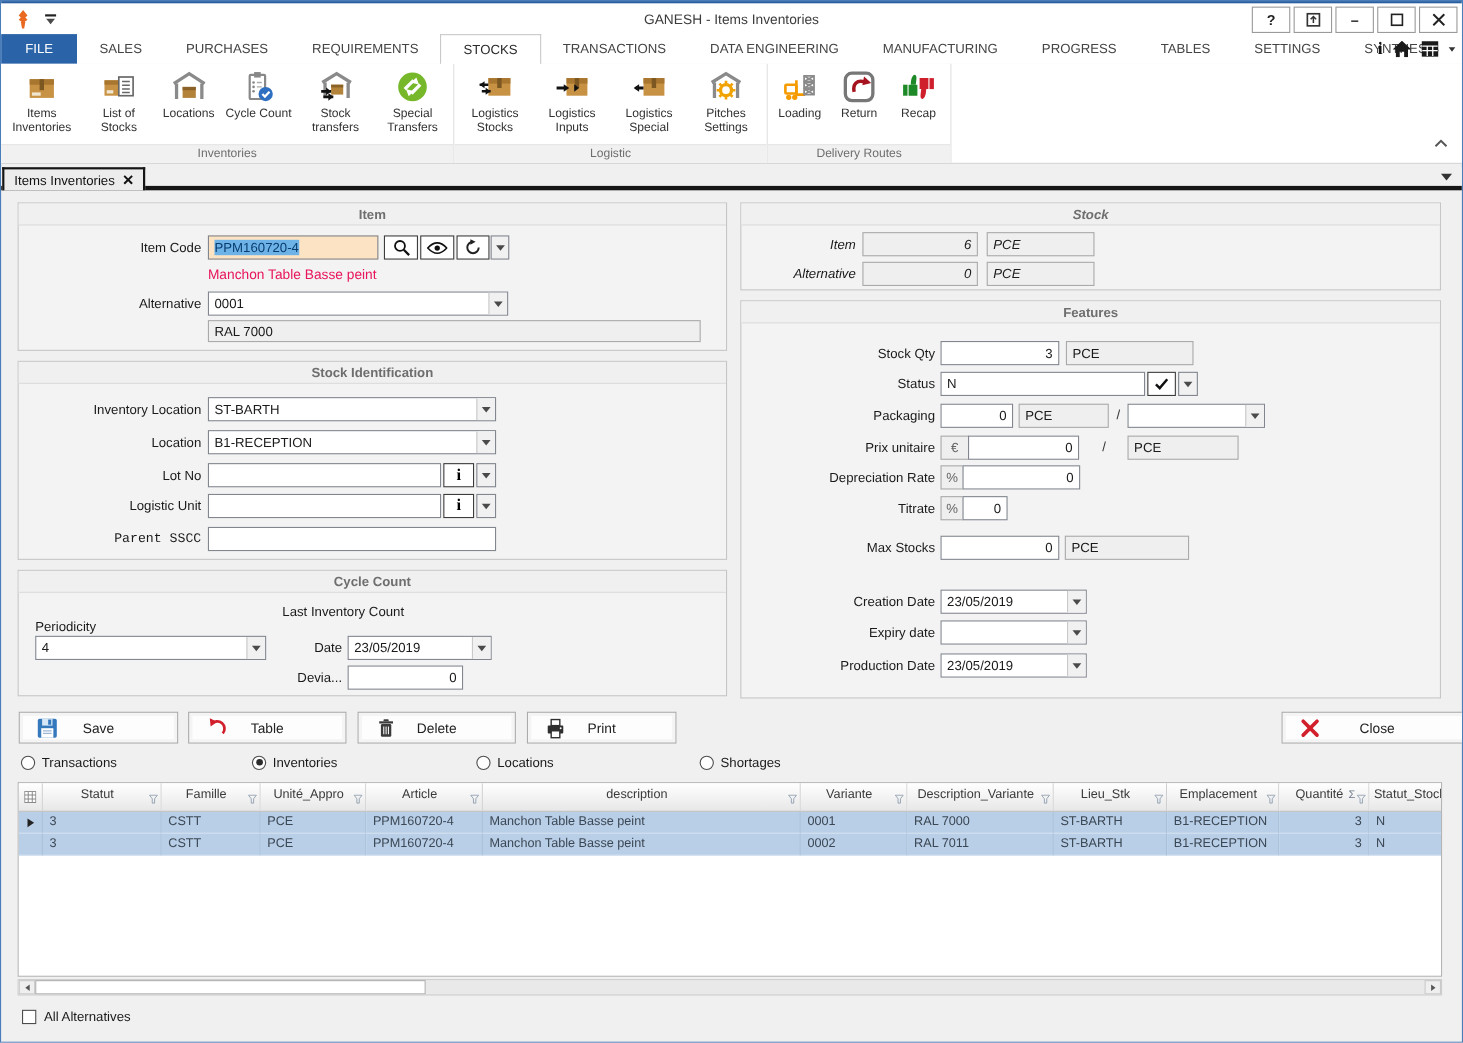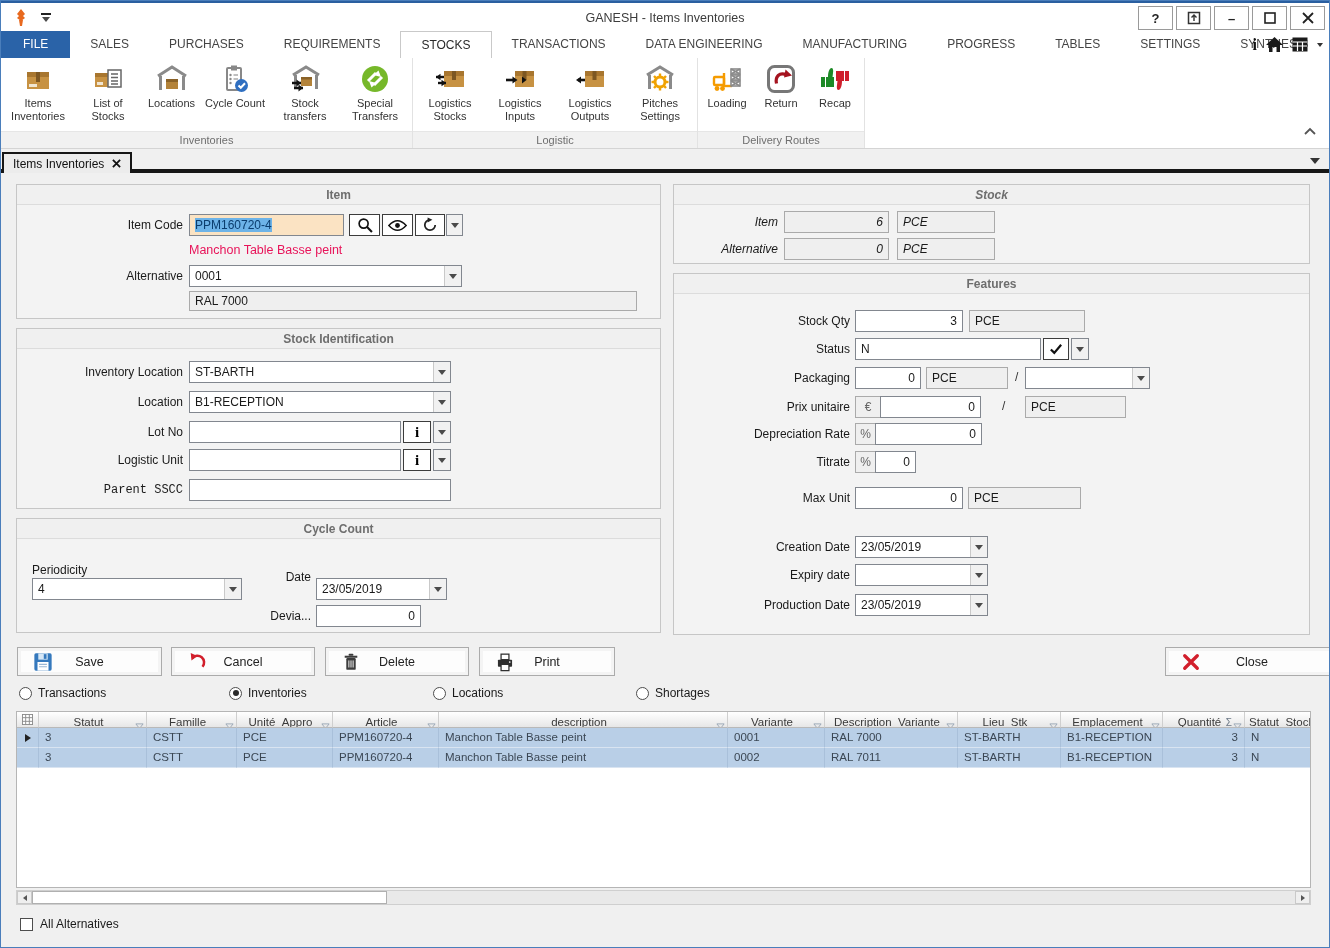--- a/index.html
+++ b/index.html
@@ -63,21 +63,21 @@
   
   .radio-row { position:absolute; top:685px; left:0; right:0; height:16px; }
   .radio { position:absolute; display:flex; align-items:center; gap:6px; font-size:12px; color:#1a1a1a; }
   .rdot { width:13px; height:13px; border:1px solid #4d4d4d; border-radius:50%; background:#fff; display:flex; align-items:center; justify-content:center; }
   .rdot .in { width:6px; height:6px; border-radius:50%; background:#2b2b2b; }
   .chk { width:13px; height:13px; border:1px solid #4d4d4d; background:#fff; }
 
   
   .grid { position:absolute; left:15px; top:710px; width:1295px; height:177px; border:1px solid #b5b5b5; background:#fff; overflow:hidden; }
   .g-row { display:flex; }
-  .g-h { height:16px; }
+  .g-h { height:26px; }
   .g-h .cell { background:linear-gradient(#ffffff,#e7e7e7); border-right:1px solid #cfcfcf; border-bottom:1px solid #b9b9b9; color:#3a3a3a; font-size:11.5px; line-height:21px; text-align:center; position:relative; padding:0 12px 0 4px; white-space:nowrap; overflow:hidden; }
   .g-d { height:20px; }
   .g-d .cell { background:#b9cfe7; border-right:1px solid #a9c0da; border-bottom:1px solid #d9e4f1; color:#3b4754; font-size:11.5px; line-height:19px; padding:0 6px; white-space:nowrap; overflow:hidden; }
   .cell.right { text-align:right; }
   .funnel { position:absolute; right:2px; top:6px; }
   .c0{width:22px; flex:none; padding:0 !important;} .c1{width:108px;flex:none;} .c2{width:90px;flex:none;} .c3{width:96px;flex:none;}
   .c4{width:106px;flex:none;} .c5{width:289px;flex:none;} .c6{width:97px;flex:none;} .c7{width:133px;flex:none;}
   .c8{width:103px;flex:none;} .c9{width:102px;flex:none;} .c10{width:82px;flex:none;} .c11{width:67px;flex:none; border-right:none !important;}
   .rowmark { display:flex; align-items:center; justify-content:center; }
   .tri-r { width:0;height:0;border-top:4px solid transparent;border-bottom:4px solid transparent;border-left:6px solid #222; }
@@ -259,21 +259,21 @@
             <span>Logistics Inputs</span>
           </div>
           <div class="rbtn">
             <svg class="ric" viewBox="0 0 32 32">
                 <rect x="11" y="8" width="19" height="16" fill="#c79243"></rect>
                 <rect x="11" y="8" width="19" height="5" fill="#a8762f"></rect>
                 <rect x="18.5" y="8" width="4" height="9" fill="#7d5722"></rect>
                 <path d="M4 17 H11" stroke="#111" stroke-width="2.6"></path>
                 <path d="M2 17 L7 13.6 V20.4 Z" fill="#111"></path>
               </svg>
-            <span>Logistics Outputs</span>
+            <span>Logistics Special</span>
           </div>
           <div class="rbtn">
             <svg class="ric" viewBox="0 0 32 32">
                 <path d="M3 12 L16 4 L29 12" fill="none" stroke="#8a8a8a" stroke-width="3"></path>
                 <path d="M5.5 12 V26 M26.5 12 V26" stroke="#8a8a8a" stroke-width="3"></path>
                 <circle cx="16" cy="19" r="5" fill="none" stroke="#f0a202" stroke-width="3"></circle>
                 <g stroke="#f0a202" stroke-width="2.4">
                   <path d="M16 10.5 V13"></path>
                   <path d="M16 25 V27.5"></path>
                   <path d="M7.5 19 H10"></path>
@@ -412,25 +412,26 @@
       </div>
     <div class="sqbtn lite" style="left:416px; top:120px; width:18px;">
         <span class="tri-dn"></span>
       </div>
     <div class="lbl" style="left:0; width:166px; top:150px;font-family:Liberation Mono, monospace;">Parent SSCC</div>
     <div class="fld" style="left:172px; top:150px; width:262px;"></div>
   </div>
 
   <div class="gbox" style="left:15px; top:517px; width:645px; height:115px;">
     <div class="gtitle">Cycle Count</div>
+    <div class="lbl" style="left:180px; width:230px; top:26px; text-align:center;">Last Inventory Count</div>
     <div class="lbl" style="left:15px; width:120px; top:40px; text-align:left;">Periodicity</div>
     <div class="fld" style="left:15px; top:59px; width:210px;"><span>4</span><span class="caretseg">
           <span class="tri-dn"></span>
         </span></div>
-    <div class="lbl" style="left:200px; width:94px; top:47px;">Date</div>
+    <div class="lbl" style="left:200px; width:94px; top:59px;">Date</div>
     <div class="fld" style="left:299px; top:59px; width:131px;"><span>23/05/2019</span><span class="caretseg">
           <span class="tri-dn"></span>
         </span></div>
     <div class="lbl" style="left:200px; width:94px; top:86px;">Devia...</div>
     <div class="fld num" style="left:299px; top:86px; width:105px;">0</div>
   </div>
 
   <div class="gbox" style="left:672px; top:183px; width:637px; height:80px;font-style:italic;">
     <div class="gtitle">Stock</div>
     <div class="lbl" style="left:0; width:104px; top:26px;">Item</div>
@@ -476,21 +477,21 @@
     <div class="fld ro" style="left:351px; top:122px; width:101px;">PCE</div>
 
     <div class="lbl" style="left:0; width:176px; top:149px;">Depreciation Rate</div>
     <div class="fld ro" style="left:181px; top:149px; width:21px; text-align:center; color:#666; padding:0 2px;">%</div>
     <div class="fld num" style="left:201px; top:149px; width:107px;">0</div>
 
     <div class="lbl" style="left:0; width:176px; top:177px;">Titrate</div>
     <div class="fld ro" style="left:181px; top:177px; width:21px; text-align:center; color:#666; padding:0 2px;">%</div>
     <div class="fld num" style="left:201px; top:177px; width:41px;">0</div>
 
-    <div class="lbl" style="left:0; width:176px; top:213px;">Max Unit</div>
+    <div class="lbl" style="left:0; width:176px; top:213px;">Max Stocks</div>
     <div class="fld num" style="left:181px; top:213px; width:108px;">0</div>
     <div class="fld ro" style="left:294px; top:213px; width:113px;">PCE</div>
 
     <div class="lbl" style="left:0; width:176px; top:262px;">Creation Date</div>
     <div class="fld" style="left:181px; top:262px; width:133px;"><span>23/05/2019</span><span class="caretseg">
           <span class="tri-dn"></span>
         </span></div>
 
     <div class="lbl" style="left:0; width:176px; top:290px;">Expiry date</div>
     <div class="fld" style="left:181px; top:290px; width:133px;"><span></span><span class="caretseg">
@@ -511,21 +512,21 @@
         <rect x="7" y="14" width="14" height="11" fill="#fff"></rect>
         <path d="M9 17 H19 M9 20 H19" stroke="#9bb7d4" stroke-width="1.4"></path>
       </svg>
     <span class="atx">Save</span>
   </div>
   <div class="abtn" style="left:170px; width:144px;">
     <svg class="aic" viewBox="0 0 28 28">
         <path d="M21 20 A8.5 8.5 0 1 0 8 9" fill="none" stroke="#d21f2c" stroke-width="3.2"></path>
         <path d="M6 2.5 L14.5 6.5 L7 12 Z" fill="#d21f2c"></path>
       </svg>
-    <span class="atx">Cancel</span>
+    <span class="atx">Table</span>
   </div>
   <div class="abtn" style="left:324px; width:144px;">
     <svg class="aic" viewBox="0 0 28 28">
         <rect x="8" y="9" width="12" height="15" rx="1.5" fill="#3c3c3c"></rect>
         <rect x="6" y="6" width="16" height="2.6" fill="#3c3c3c"></rect>
         <rect x="11" y="3.5" width="6" height="2.6" rx="1" fill="#3c3c3c"></rect>
         <path d="M11.3 12 V21 M14 12 V21 M16.7 12 V21" stroke="#fff" stroke-width="1.2"></path>
       </svg>
     <span class="atx">Delete</span>
   </div>

